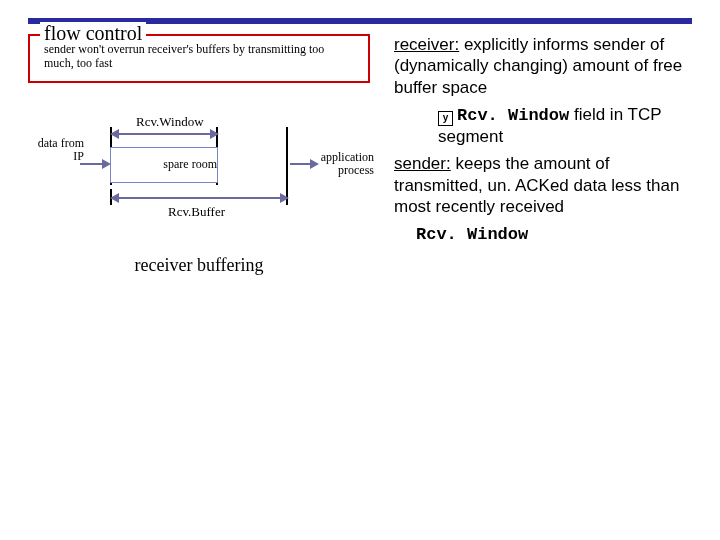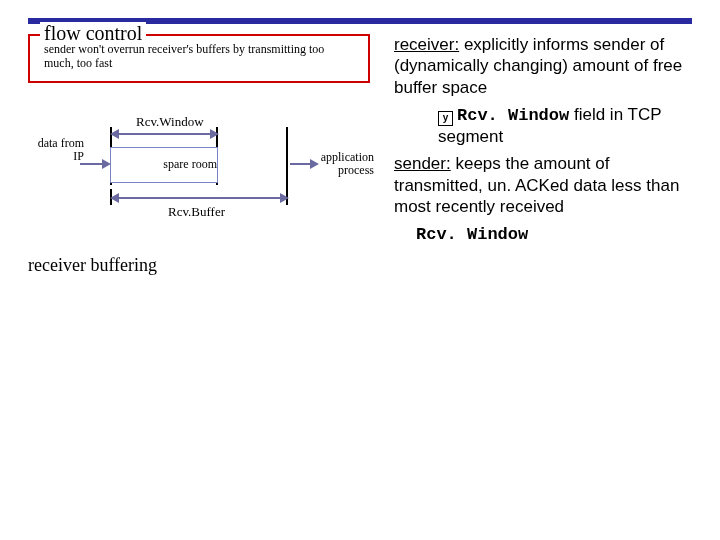--- a/index.html
+++ b/index.html
@@ -7,21 +7,21 @@
   .slide{padding:18px 28px 0 28px}
   .title{font-size:26px;font-weight:bold;font-family:Arial,Helvetica,sans-serif;margin:0 0 4px 2px;letter-spacing:.5px}
   .rule{height:6px;background:#2a2aa0;margin-bottom:10px}
   .cols{display:flex;gap:24px}
   .left{flex:0 0 342px}
   .right{flex:1}
   .fieldset{border:2px solid #c00;padding:6px 14px 10px 14px;position:relative;margin-bottom:14px}
   .legend{position:absolute;top:-14px;left:10px;background:#fff;padding:0 4px;font-family:"Times New Roman",serif;font-size:20px}
   .fieldbody{font-family:"Times New Roman",serif;font-size:12px;line-height:1.2}
   .defs{font-family:"Times New Roman",serif;font-size:14px;line-height:1.5;margin-bottom:8px}
-  .caption{font-family:"Times New Roman",serif;font-size:18px;margin-top:10px}
+  .caption{font-family:"Times New Roman",serif;font-size:18px;text-align:center;margin-top:10px}
   .para{font-size:17px;line-height:1.25;margin-bottom:6px}
   .para .under{text-decoration:underline}
   .indent{padding-left:22px}
   .indent2{padding-left:44px}
   .y-square{display:inline-block;width:13px;height:13px;border:1.5px solid #000;vertical-align:-1px;margin-right:4px;font-size:10px;text-align:center;line-height:12px;font-weight:bold}
   .mono{font-family:"Courier New",monospace;font-weight:bold}
   
   .diagram{position:relative;width:340px;height:148px;margin-top:6px}
   .lab{position:absolute;font-family:"Times New Roman",serif;font-size:12px;line-height:1.1;color:#000;text-align:right}
   .arrowLine{position:absolute;background:#6a6aa0;height:2px}

